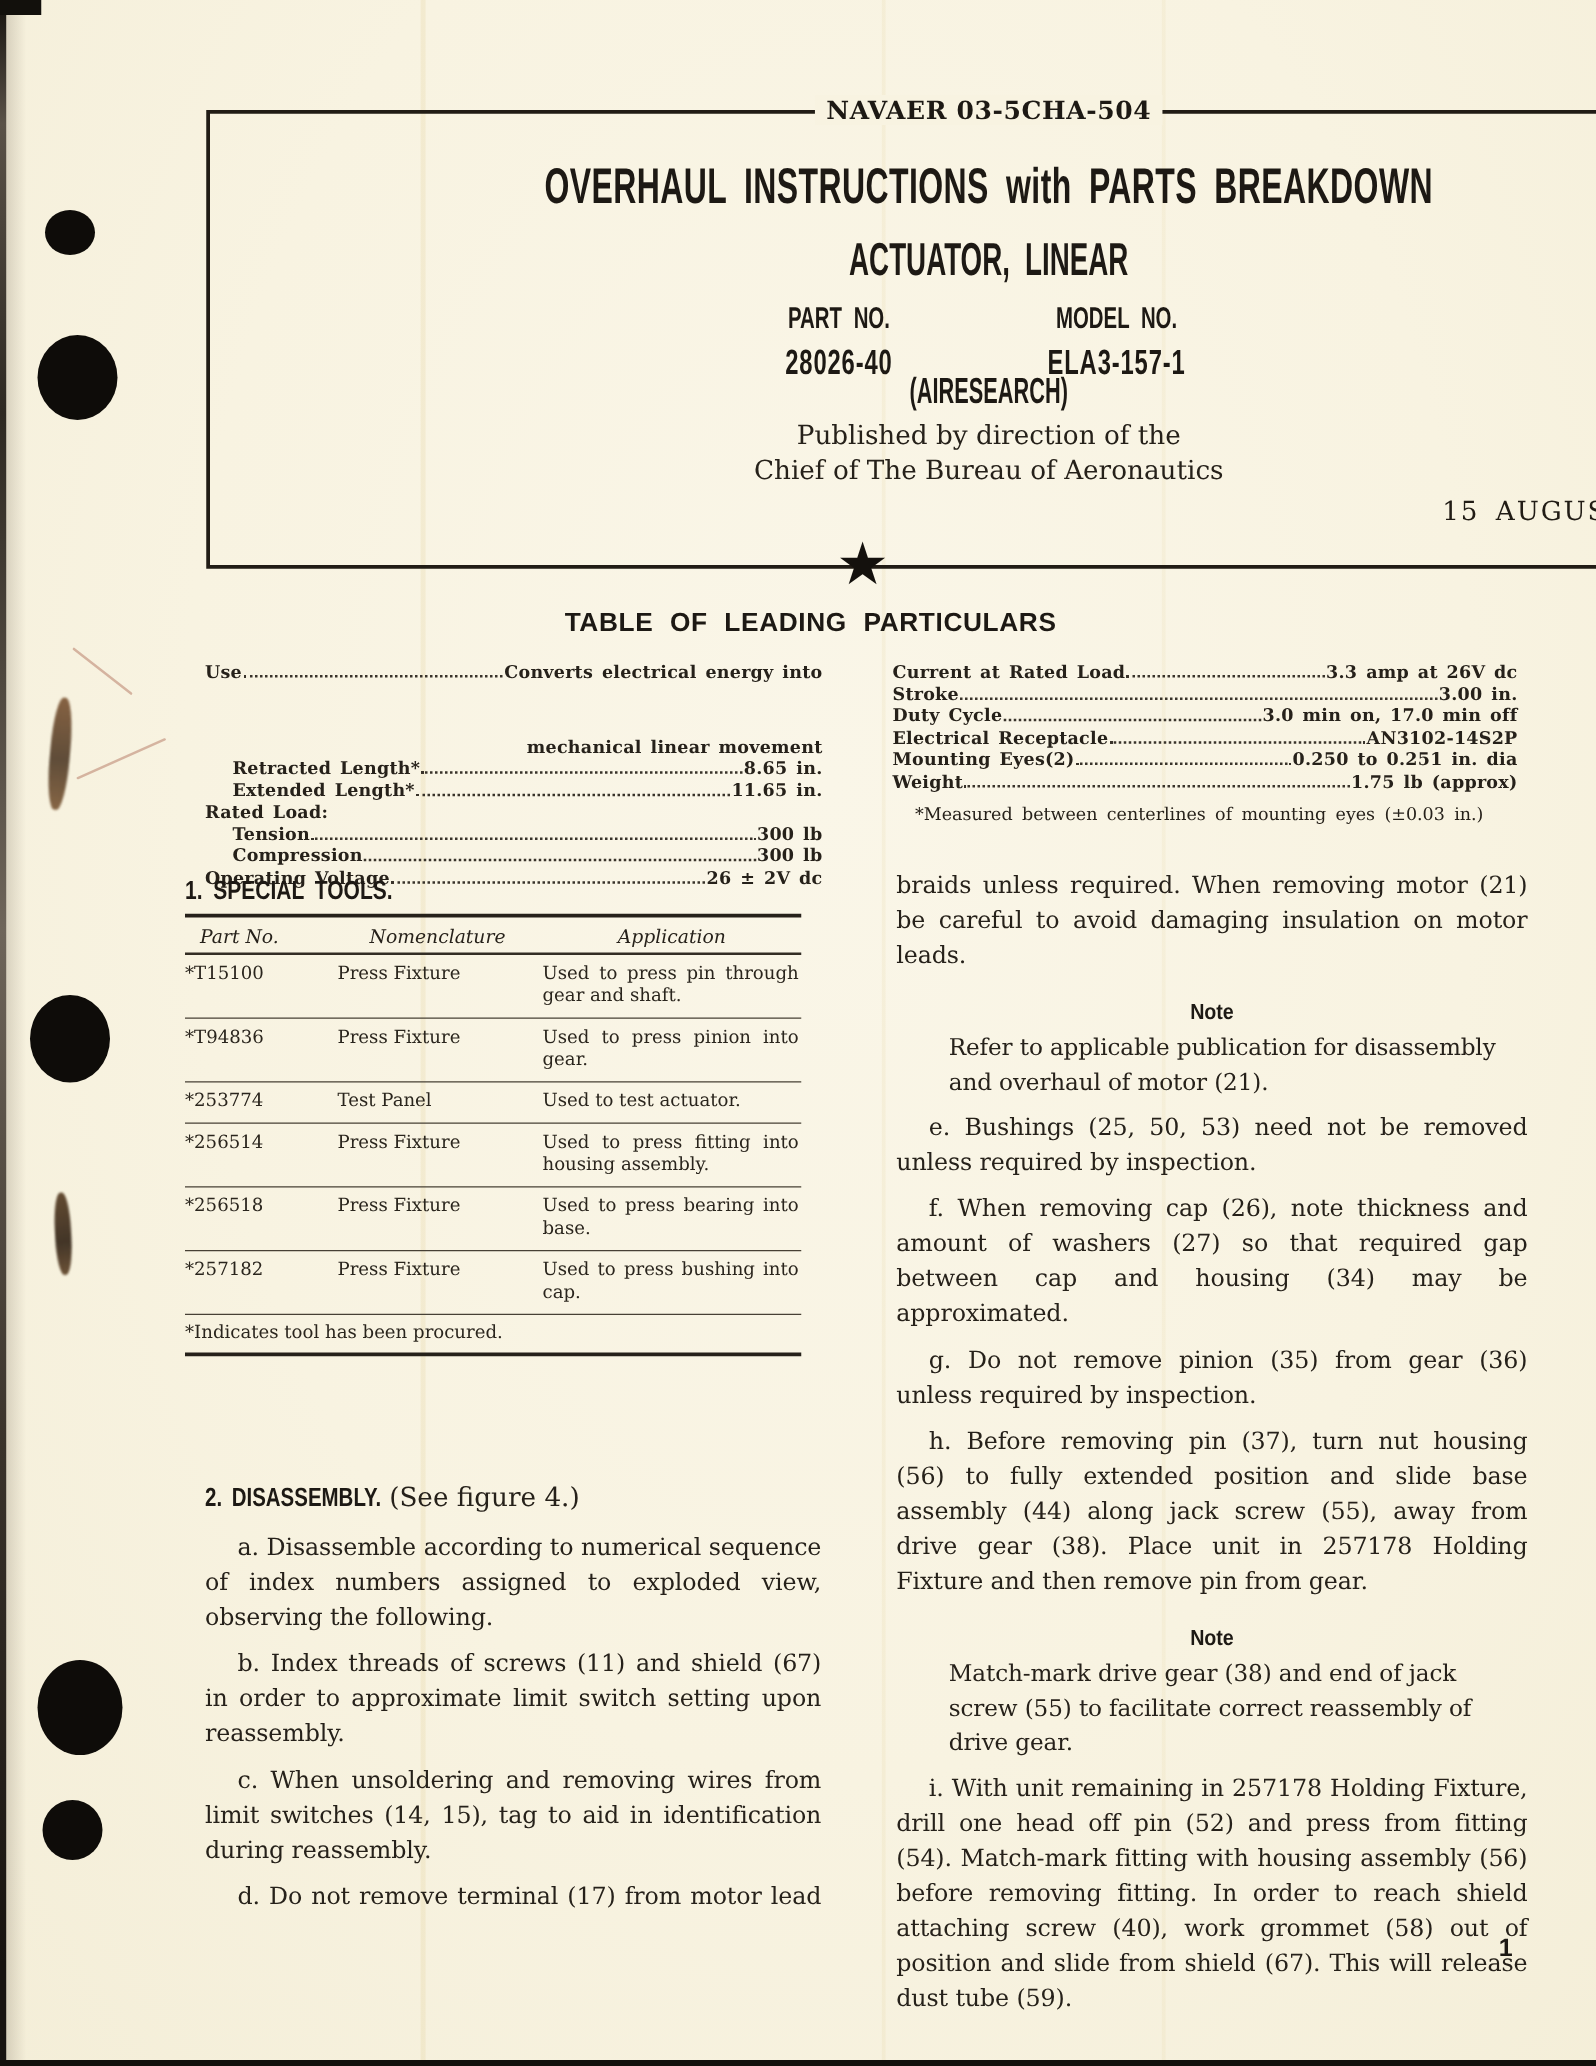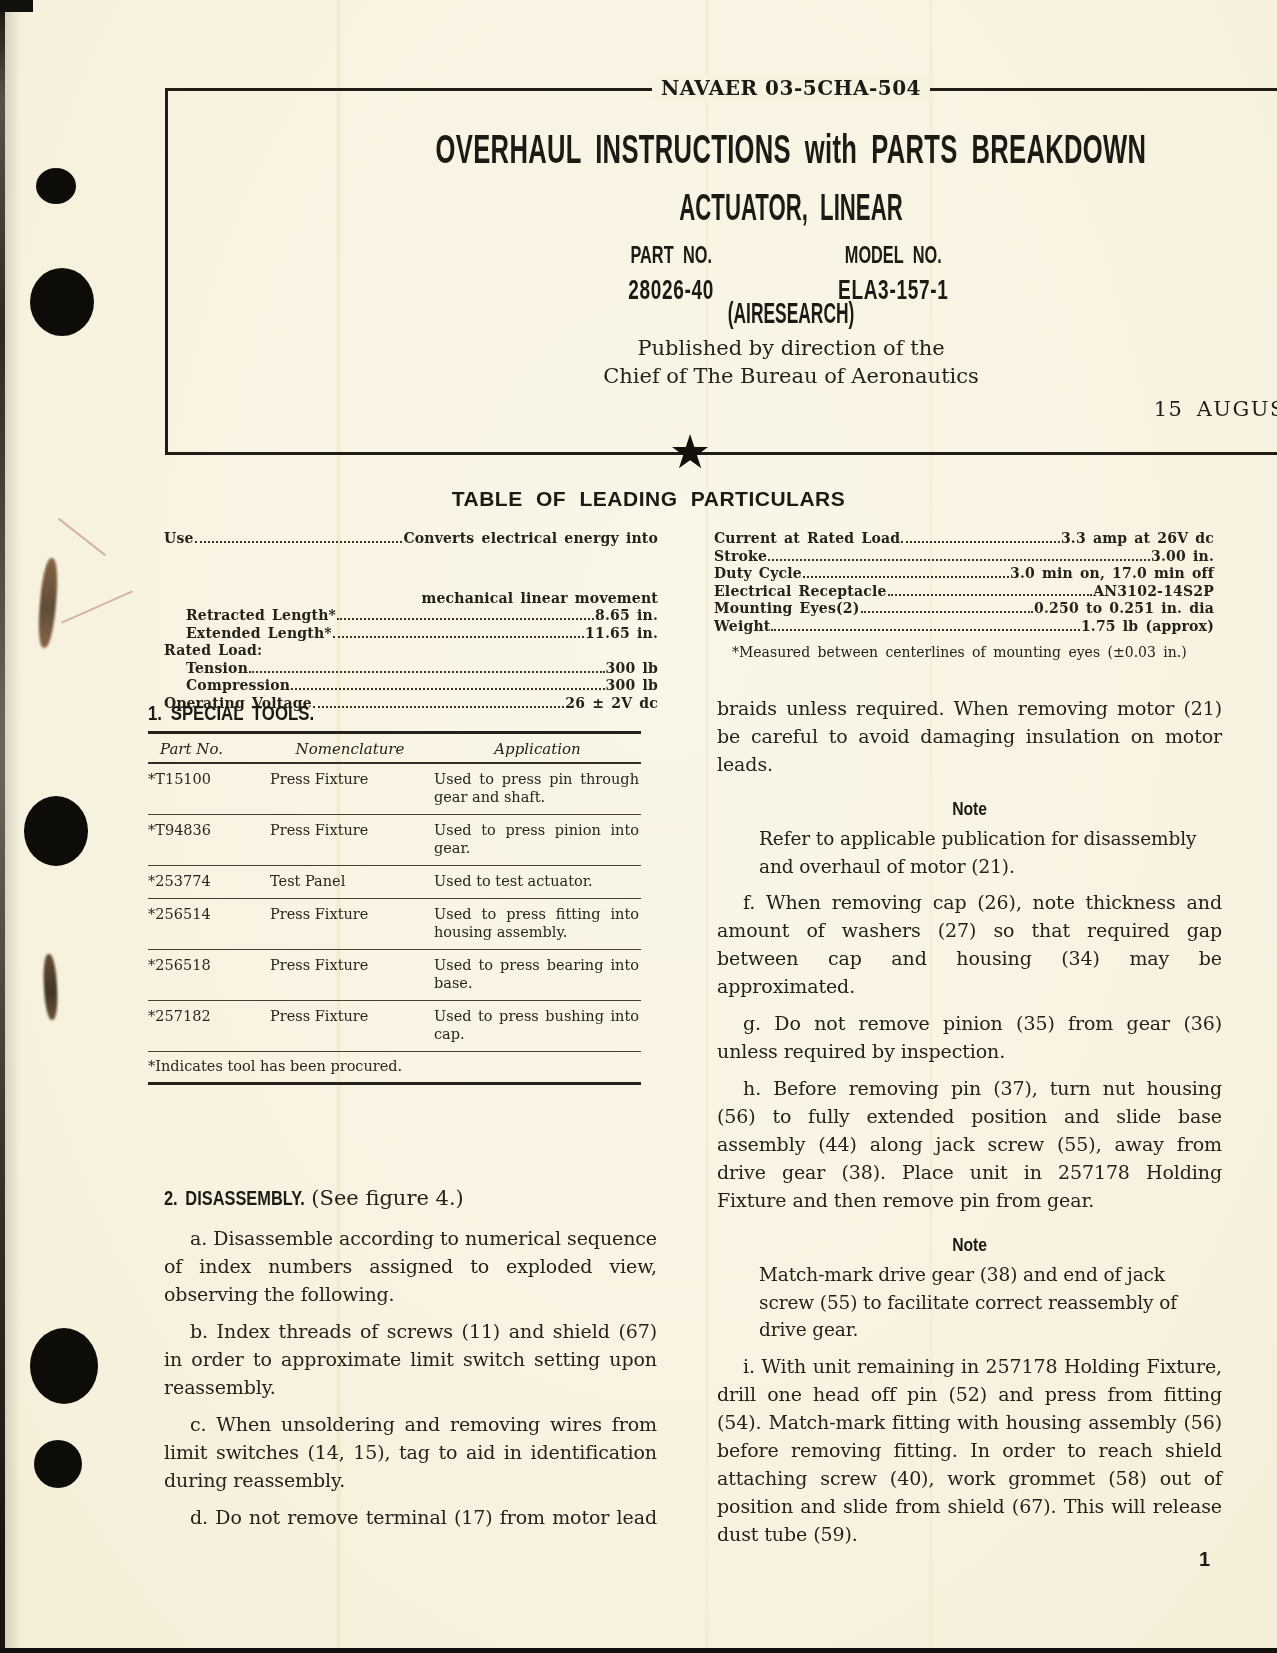--- a/index.html
+++ b/index.html
@@ -264,20 +264,21 @@
     <p>a. Disassemble according to numerical sequence of index numbers assigned to exploded view, observing the following.</p>
     <p>b. Index threads of screws (11) and shield (67) in order to approximate limit switch setting upon reassembly.</p>
     <p>c. When unsoldering and removing wires from limit switches (14, 15), tag to aid in identification during reassembly.</p>
     <p class="stretch">d. Do not remove terminal (17) from motor lead</p>
   </div>
 
   <div class="body-col body-right">
     <p class="cont">braids unless required. When removing motor (21) be careful to avoid damaging insulation on motor leads.</p>
     <div class="note-h">Note</div>
     <div class="note-b">Refer to applicable publication for disassembly and overhaul of motor (21).</div>
+    <p>e. Bushings (25, 50, 53) need not be removed unless required by inspection.</p>
     <p>f. When removing cap (26), note thickness and amount of washers (27) so that required gap between cap and housing (34) may be approximated.</p>
     <p>g. Do not remove pinion (35) from gear (36) unless required by inspection.</p>
     <p>h. Before removing pin (37), turn nut housing (56) to fully extended position and slide base assembly (44) along jack screw (55), away from drive gear (38). Place unit in 257178 Holding Fixture and then remove pin from gear.</p>
     <div class="note-h">Note</div>
     <div class="note-b">Match-mark drive gear (38) and end of jack screw (55) to facilitate correct reassembly of drive gear.</div>
     <p>i. With unit remaining in 257178 Holding Fixture, drill one head off pin (52) and press from fitting (54). Match-mark fitting with housing assembly (56) before removing fitting. In order to reach shield attaching screw (40), work grommet (58) out of position and slide from shield (67). This will release dust tube (59).</p>
   </div>
 
   <div class="page-num">1</div>
 

